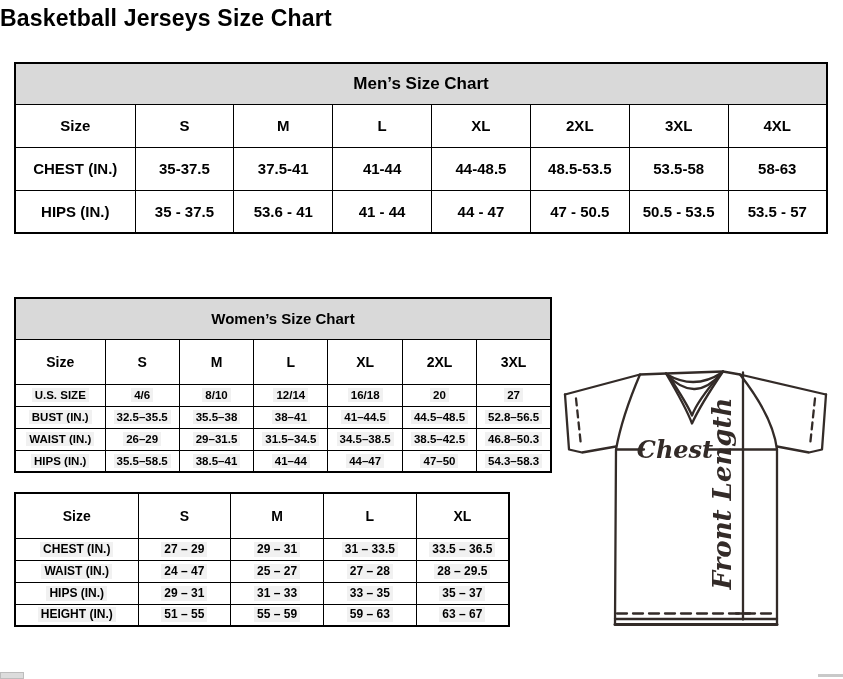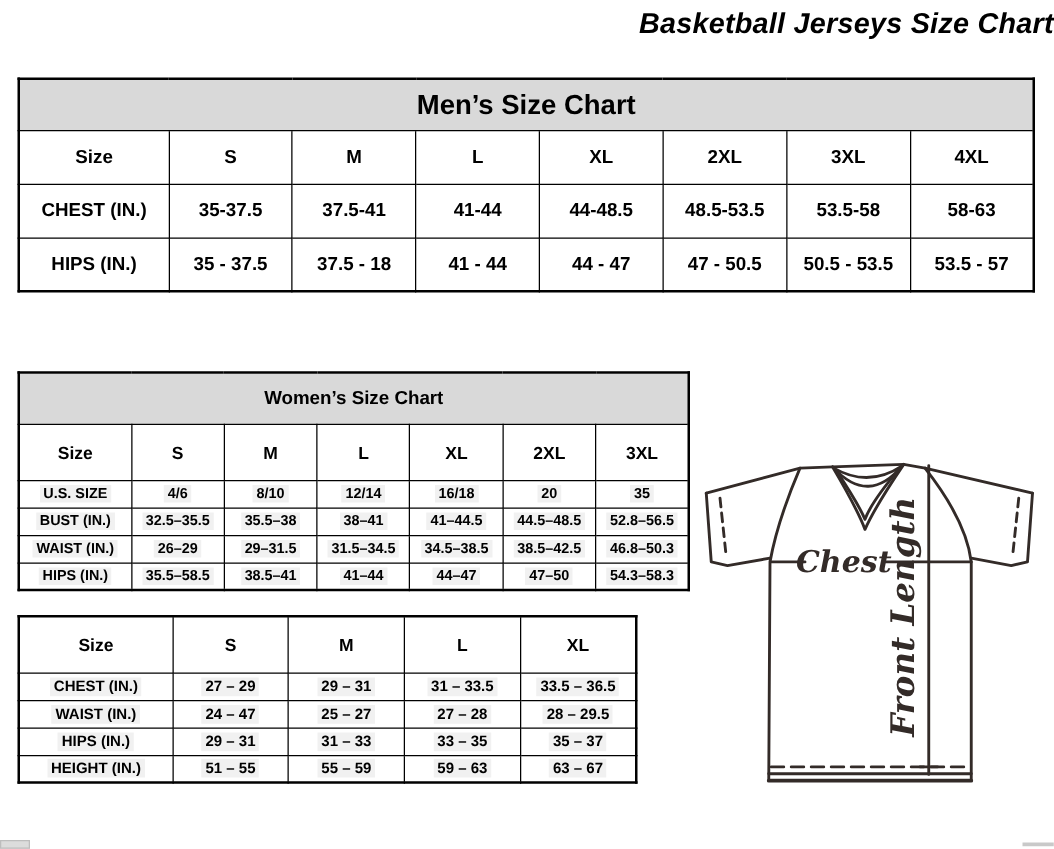--- a/index.html
+++ b/index.html
@@ -3,31 +3,31 @@
 <meta charset="utf-8">
 <style>
   html,body { margin:0; padding:0; }
   body {
     width:843px; height:679px; position:relative; overflow:hidden;
     background:#ffffff; color:#000;
     font-family:"Liberation Sans", sans-serif;
   }
   .page-title {
     position:absolute; top:5px; left:0; width:843px;
-    text-align:right; font-size:23px; font-weight:bold; letter-spacing:.2px;font-style:italic;
+    text-align:left; font-size:23px; font-weight:bold; letter-spacing:.2px;
   }
   table.size-table {
     position:absolute; border-collapse:collapse; table-layout:fixed;
     border:2px solid #000;
   }
   table.size-table th, table.size-table td {
     border:1px solid #000; text-align:center; vertical-align:middle;
     font-weight:bold; padding:0; overflow:hidden; white-space:nowrap;
   }
-  .band th { background:#d9d9d9; font-size:22px; border-bottom:1px solid #000; }
+  .band th { background:#d9d9d9; font-size:17px; border-bottom:1px solid #000; }
   
   #mens  { left:14px; top:62px;  width:814px; }
   #mens tr.band   { height:41px; }
   #mens tr.cols   { height:43px; font-size:15px; }
   #mens tr.datarow{ height:43px; }
   #mens td { font-size:15px; }
   
   #womens { left:14px; top:297px; width:538px; }
   #womens tr.band { height:41px; }
   #womens .band th { font-size:15px; }
@@ -89,21 +89,21 @@
     <td>37.5-41</td>
     <td>41-44</td>
     <td>44-48.5</td>
     <td>48.5-53.5</td>
     <td>53.5-58</td>
     <td>58-63</td>
   </tr>
   <tr class="datarow">
     <td>HIPS (IN.)</td>
     <td>35 - 37.5</td>
-    <td>37.5 - 18</td>
+    <td>53.6 - 41</td>
     <td>41 - 44</td>
     <td>44 - 47</td>
     <td>47 - 50.5</td>
     <td>50.5 - 53.5</td>
     <td>53.5 - 57</td>
   </tr>
 </tbody>
   </table>
 
 <table class="size-table" id="womens">
@@ -129,21 +129,21 @@
     <th>2XL</th>
     <th>3XL</th>
   </tr>
   <tr class="datarow">
     <td><span class="hl">U.S. SIZE</span></td>
     <td><span class="hl">4/6</span></td>
     <td><span class="hl">8/10</span></td>
     <td><span class="hl">12/14</span></td>
     <td><span class="hl">16/18</span></td>
     <td><span class="hl">20</span></td>
-    <td><span class="hl">35</span></td>
+    <td><span class="hl">27</span></td>
   </tr>
   <tr class="datarow">
     <td><span class="hl">BUST (IN.)</span></td>
     <td><span class="hl">32.5–35.5</span></td>
     <td><span class="hl">35.5–38</span></td>
     <td><span class="hl">38–41</span></td>
     <td><span class="hl">41–44.5</span></td>
     <td><span class="hl">44.5–48.5</span></td>
     <td><span class="hl">52.8–56.5</span></td>
   </tr>

